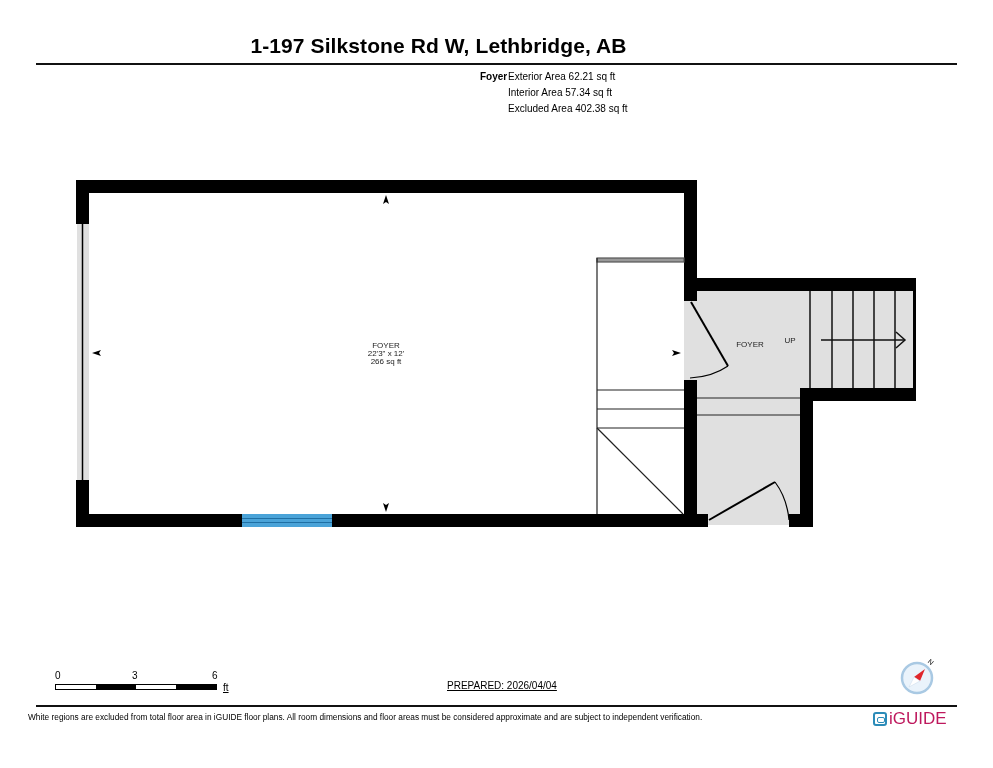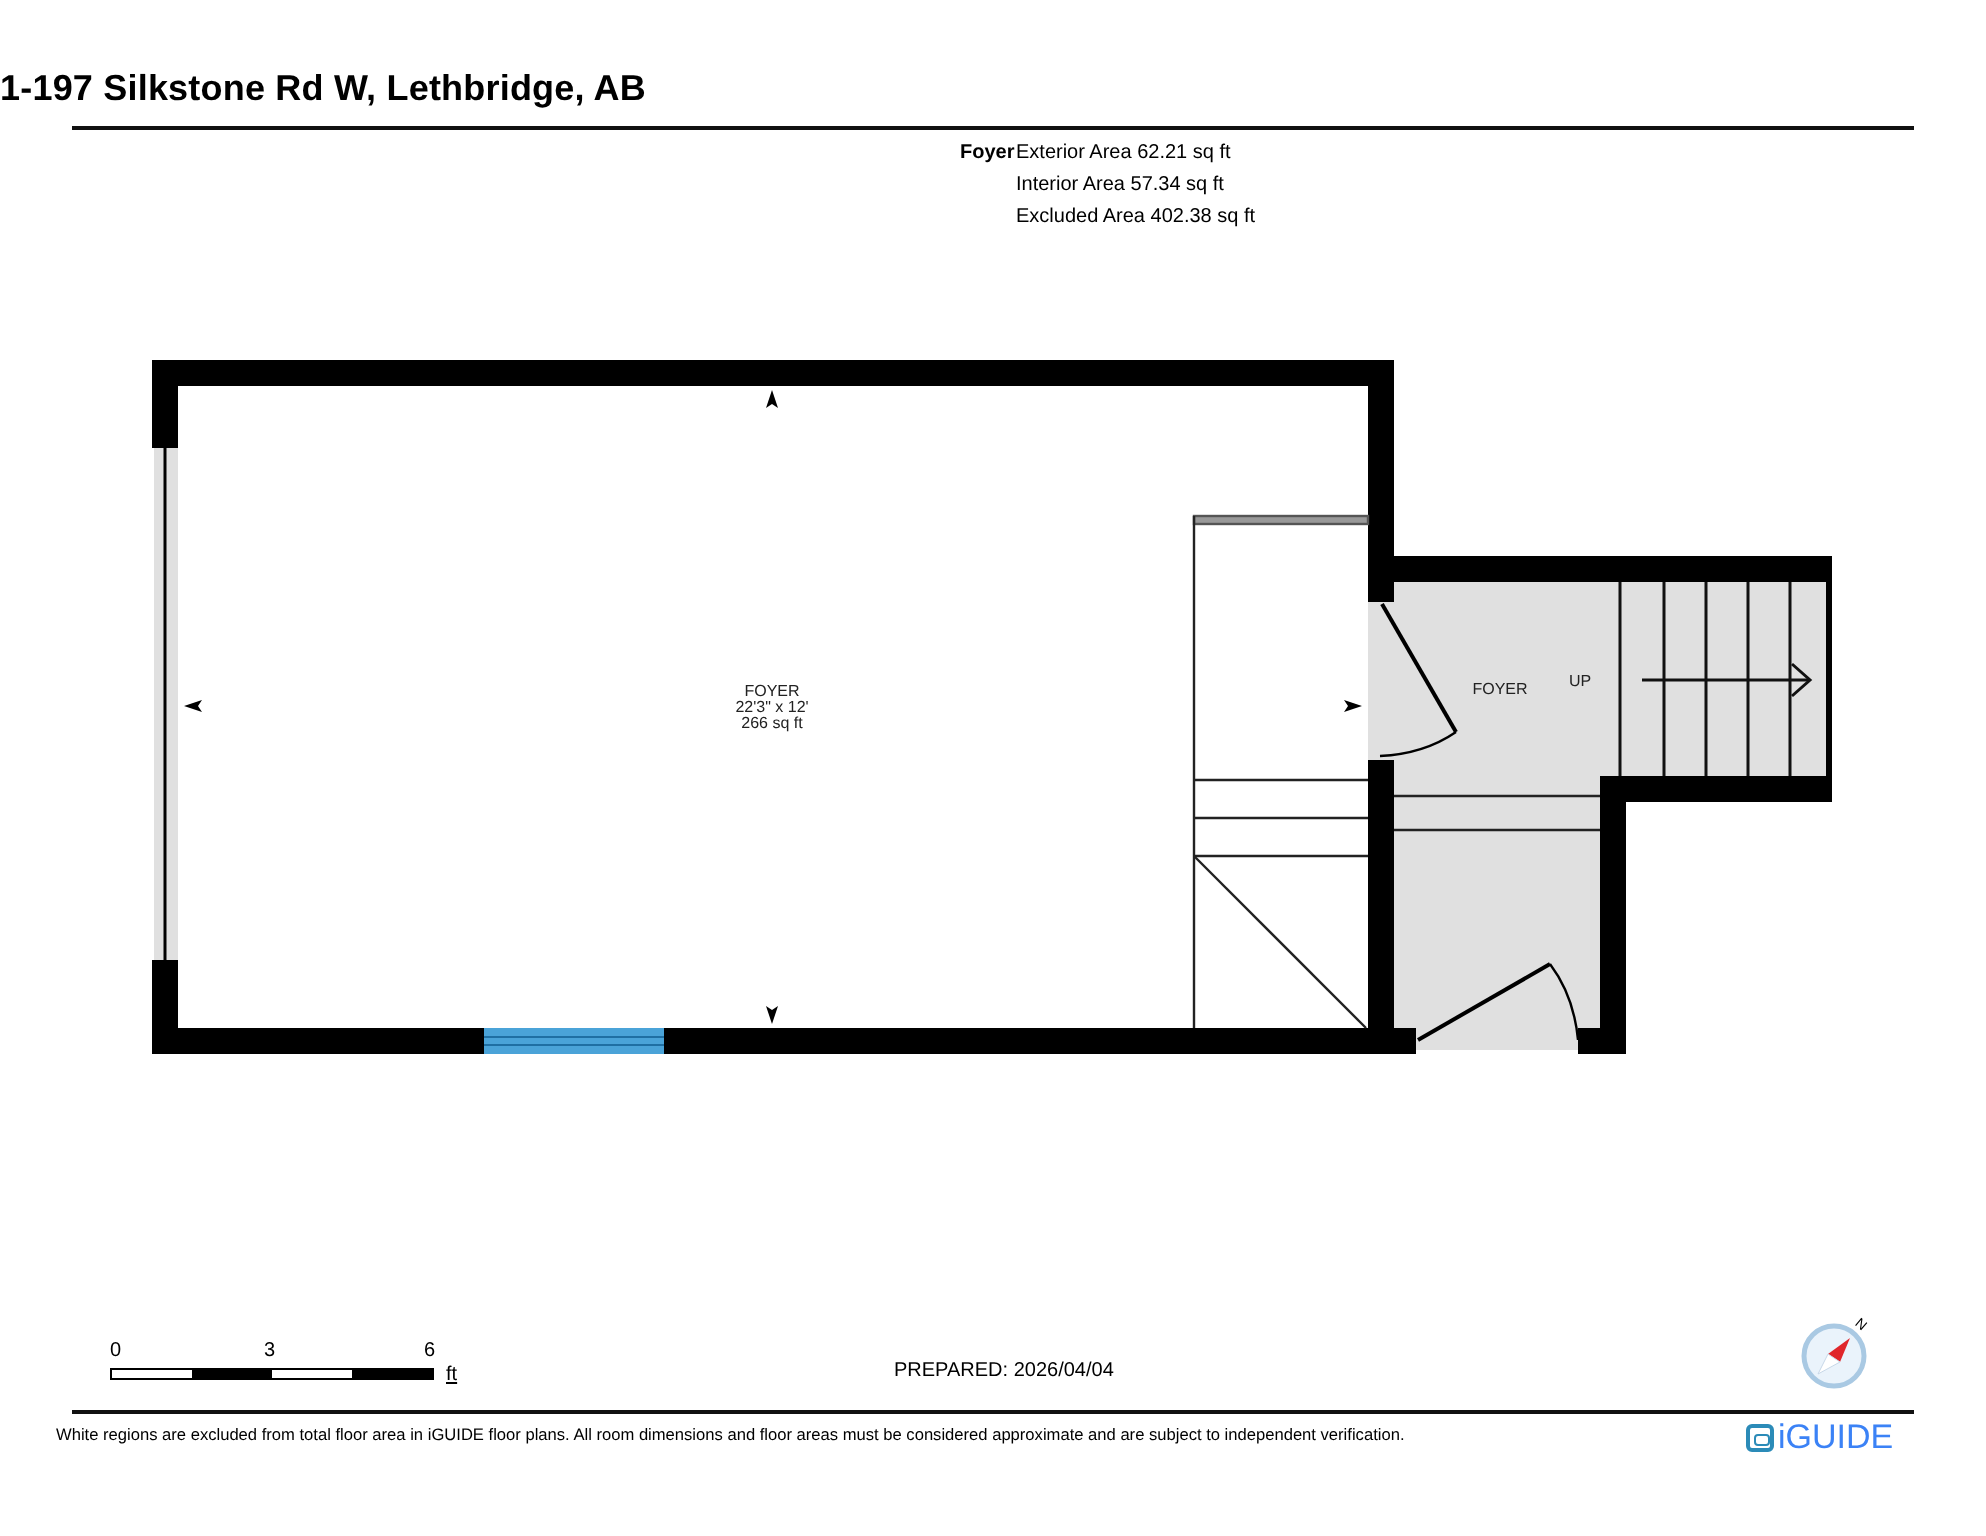--- a/index.html
+++ b/index.html
@@ -1,33 +1,33 @@
 <!DOCTYPE html>
 <html><head>
 <meta charset="utf-8">
 <style>
   html, body { margin: 0; padding: 0; background: #ffffff; }
   body { width: 993px; height: 768px; position: relative; overflow: hidden; font-family: "Liberation Sans", sans-serif; color: #000; }
-  .title { position: absolute; left: 0; width: 877px; top: 34px; text-align: left; font-size: 18px; font-weight: bold; letter-spacing: 0.1px; }
+  .title { position: absolute; left: 0; width: 877px; top: 34px; text-align: center; font-size: 21px; font-weight: bold; letter-spacing: 0.1px; }
   .rule-top { position: absolute; left: 36px; width: 921px; top: 63px; height: 2px; background: #111; }
   .summary { position: absolute; top: 69px; left: 480px; font-size: 10px; line-height: 16px; }
   .summary .room { position: absolute; left: 0; top: 0; font-weight: bold; }
   .summary .lines { position: absolute; left: 28px; top: 0; white-space: nowrap; }
   .summary .lines div { height: 16px; }
   svg.plan { position: absolute; left: 0; top: 0; }
   .lbl { position: absolute; font-size: 8px; text-align: center; color: #222; line-height: 8px; }
   .scale { position: absolute; left: 55px; top: 670px; }
   .scale .num { position: absolute; top: 0; font-size: 10px; }
   .scale .bar { position: absolute; top: 14px; left: 0; width: 160px; height: 4px; border: 1px solid #000; display: flex; }
   .scale .bar span { flex: 1; }
   .scale .unit { position: absolute; left: 168px; top: 12px; font-size: 10px; text-decoration: underline; }
-  .prepared { position: absolute; left: 447px; top: 680px; font-size: 10px; }
+  .prepared { position: absolute; left: 447px; top: 680px; font-size: 10px; text-decoration: underline; }
   .rule-bottom { position: absolute; left: 36px; width: 921px; top: 705px; height: 2px; background: #111; }
   .disclaimer { position: absolute; left: 28px; top: 712px; font-size: 8.3px; white-space: nowrap; }
-  .brand { position: absolute; left: 873px; top: 709px; font-size: 17px; color: #3b82f6; display: flex; align-items: center; gap: 2px; }
+  .brand { position: absolute; left: 873px; top: 709px; font-size: 17px; color: #be185d; display: flex; align-items: center; gap: 2px; }
   .brand .mark { width: 14px; height: 14px; border: 2px solid #2b8bb8; border-radius: 3px; box-sizing: border-box; position: relative; }
   .brand .mark::after { content: ""; position: absolute; left: 2px; top: 3px; width: 6px; height: 4px; border: 1.5px solid #2b8bb8; border-radius: 2px; }
   .compass { position: absolute; left: 898px; top: 656px; }
 </style>
 </head>
 <body>
 
 <div class="title">1-197 Silkstone Rd W, Lethbridge, AB</div>
 <div class="rule-top"></div>
 

